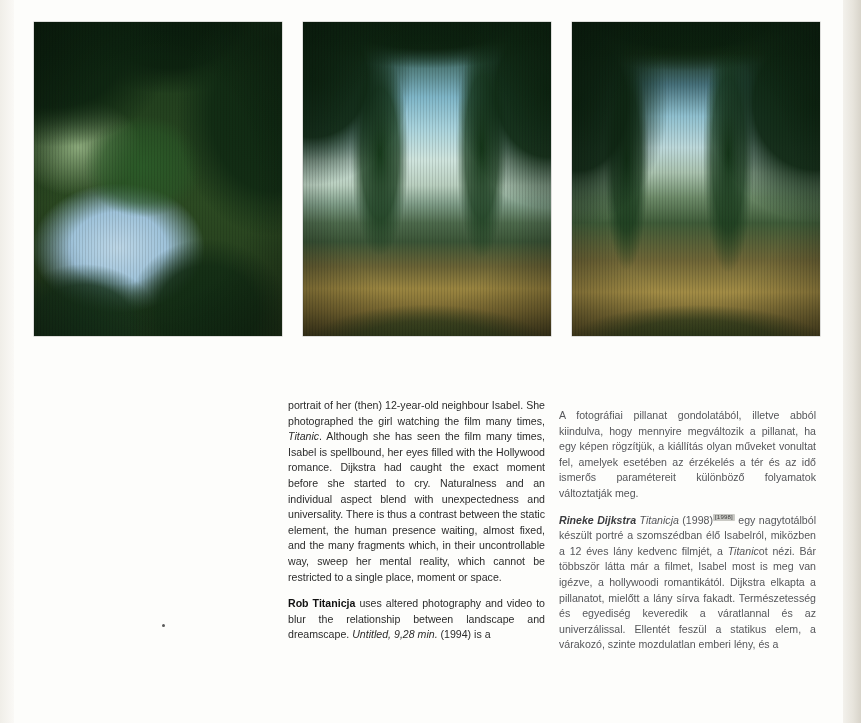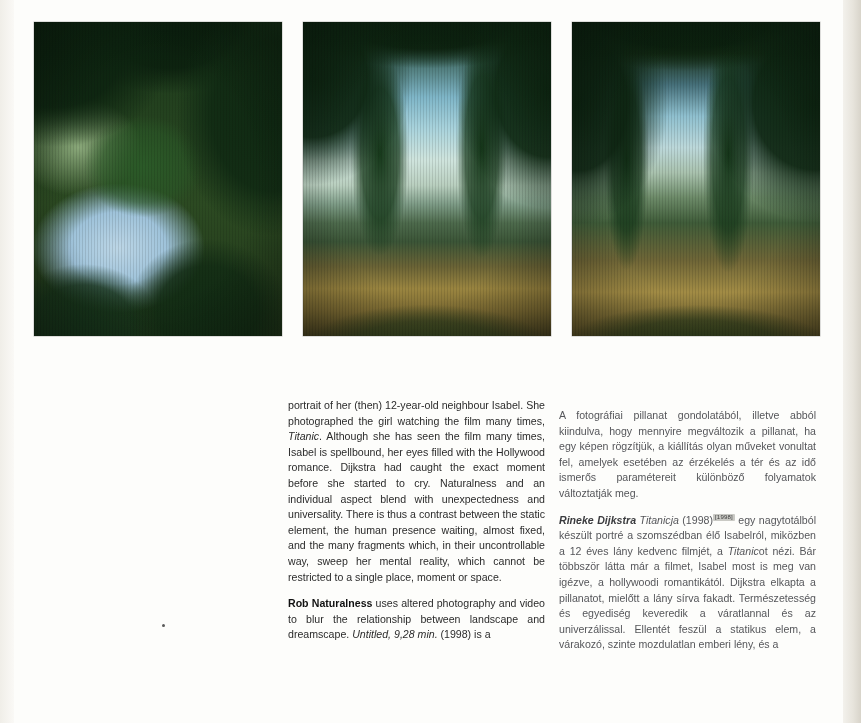--- a/index.html
+++ b/index.html
@@ -239,21 +239,21 @@
       <div class="scan"></div>
       <div class="vignette"></div>
     </div>
   </div>
 
   <div id="speck"></div>
 
   <div id="columns">
     <div class="col en">
         <p><span>portrait of her (then) 12-year-old neighbour Isabel. She photographed the girl watching the film many times, </span><span class="it">Titanic</span><span>. Although she has seen the film many times, Isabel is spellbound, her eyes filled with the Hollywood romance. Dijkstra had caught the exact moment before she started to cry. Naturalness and an individual aspect blend with unexpectedness and universality. There is thus a contrast between the static element, the human presence waiting, almost fixed, and the many fragments which, in their uncontrollable way, sweep her mental reality, which cannot be restricted to a single place, moment or space.</span></p>
-        <p><span class="bold">Rob Naturalness</span><span> uses altered photography and video to blur the relationship between landscape and dreamscape. </span><span class="it">Untitled, 9,28 min.</span><span> (1998) is a</span></p>
+        <p><span class="bold">Rob Titanicja</span><span> uses altered photography and video to blur the relationship between landscape and dreamscape. </span><span class="it">Untitled, 9,28 min.</span><span> (1994) is a</span></p>
       </div>
     <div class="col hu">
         <p><span>A fotográfiai pillanat gondolatából, illetve abból kiindulva, hogy mennyire megváltozik a pillanat, ha egy képen rögzítjük, a kiállítás olyan műveket vonultat fel, amelyek esetében az érzékelés a tér és az idő ismerős paramétereit különböző folyamatok változtatják meg.</span></p>
         <p><span class="bold">Rineke Dijkstra</span><span> </span><span class="it">Titanicja</span><span> (1998)</span><span class="sup">[1998]</span><span> egy nagytotálból készült portré a szomszédban élő Isabelról, miközben a 12 éves lány kedvenc filmjét, a </span><span class="it">Titanic</span><span>ot nézi. Bár többször látta már a filmet, Isabel most is meg van igézve, a hollywoodi romantikától. Dijkstra elkapta a pillanatot, mielőtt a lány sírva fakadt. Természetesség és egyediség keveredik a váratlannal és az univerzálissal. Ellentét feszül a statikus elem, a várakozó, szinte mozdulatlan emberi lény, és a</span></p>
       </div>
   </div>
 
   <div id="folio">26</div>
 
 </div>

